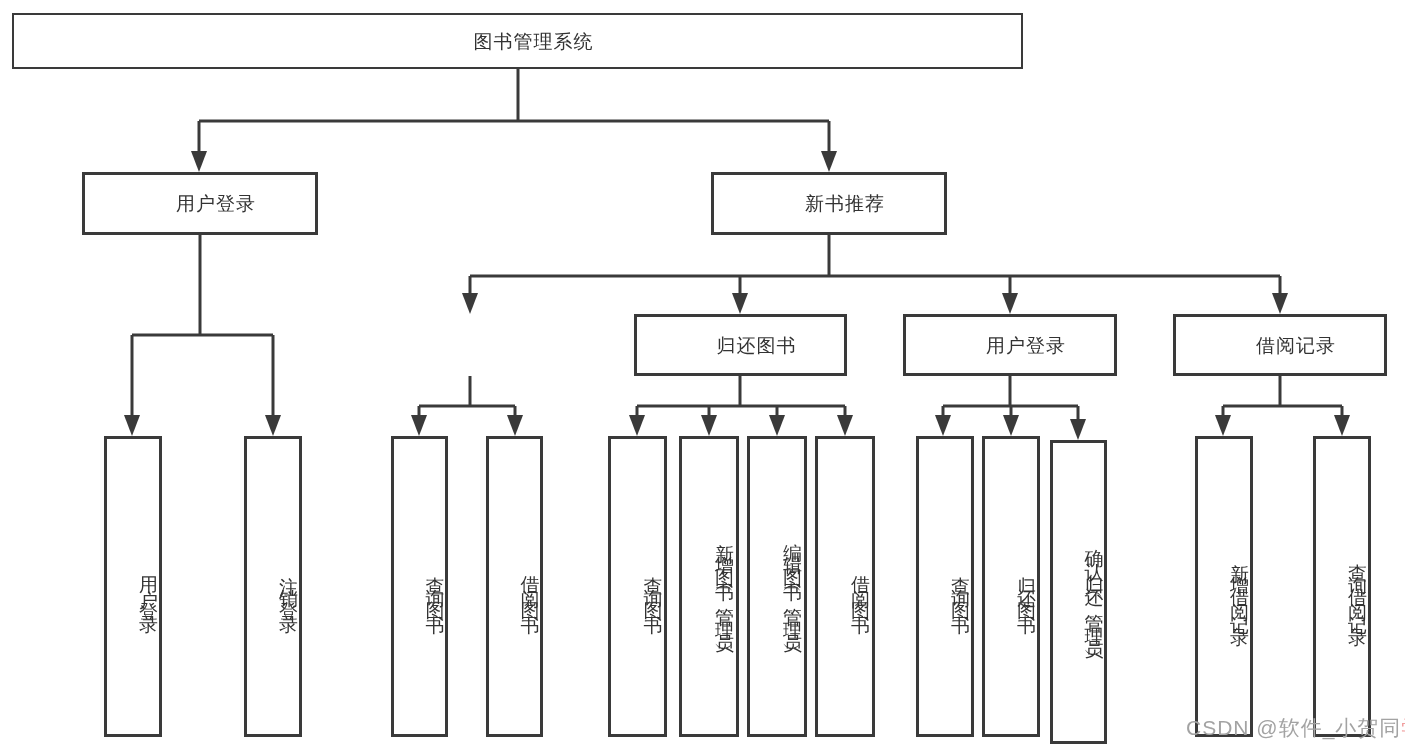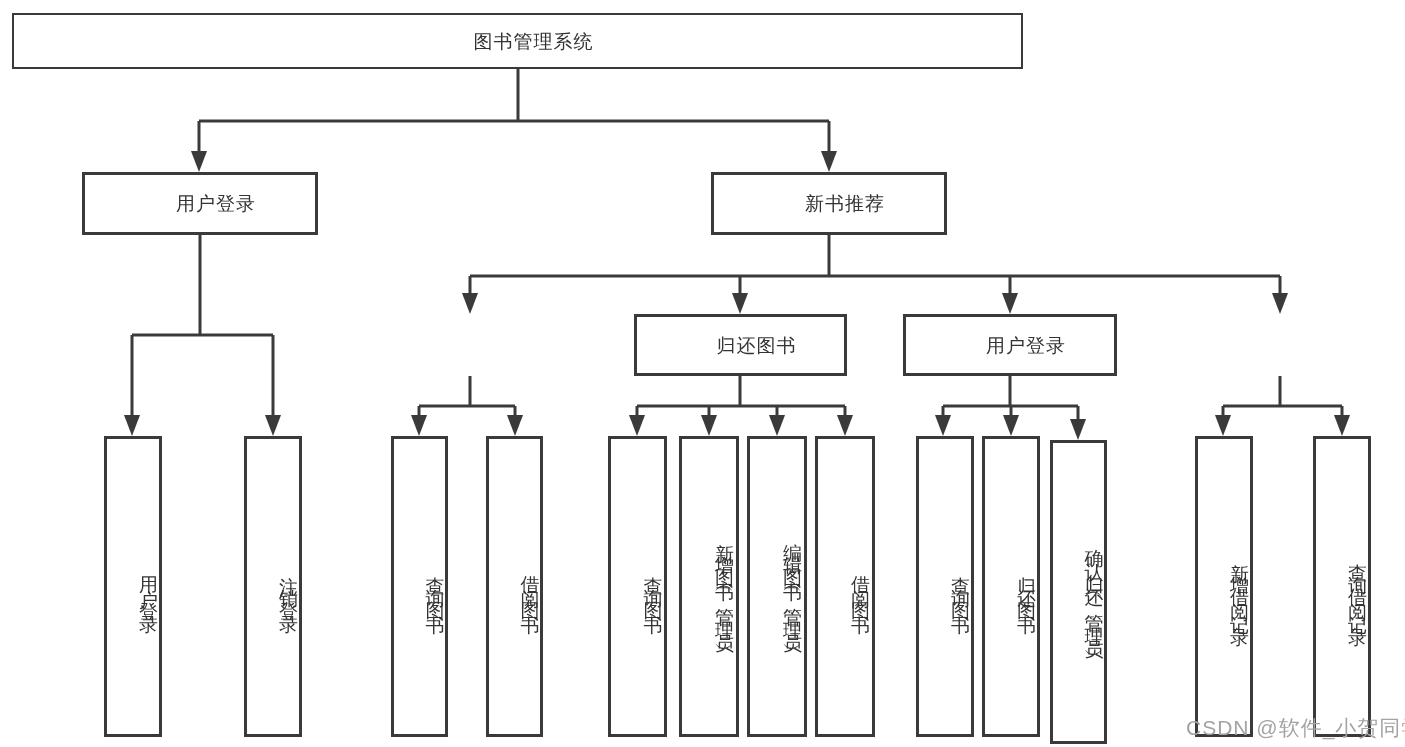--- a/index.html
+++ b/index.html
@@ -121,20 +121,23 @@
   <div class="node hnode" style="left:711px;top:172px;width:236px;height:63px">
     <span>新书推荐</span>
   </div>
 
   <div class="node hnode" style="left:634px;top:314px;width:213px;height:62px">
     <span>归还图书</span>
   </div>
   <div class="node hnode" style="left:903px;top:314px;width:214px;height:62px">
     <span>用户登录</span>
   </div>
+  <div class="node hnode" style="left:1173px;top:314px;width:214px;height:62px">
+    <span>借阅记录</span>
+  </div>
 
   <div class="node vnode" style="left:104px;top:436px;width:58px;height:301px">
     <span>用户登录</span>
   </div>
   <div class="node vnode" style="left:244px;top:436px;width:58px;height:301px">
     <span>注销登录</span>
   </div>
 
   <div class="node vnode" style="left:391px;top:436px;width:57px;height:301px">
     <span>查询图书</span>

